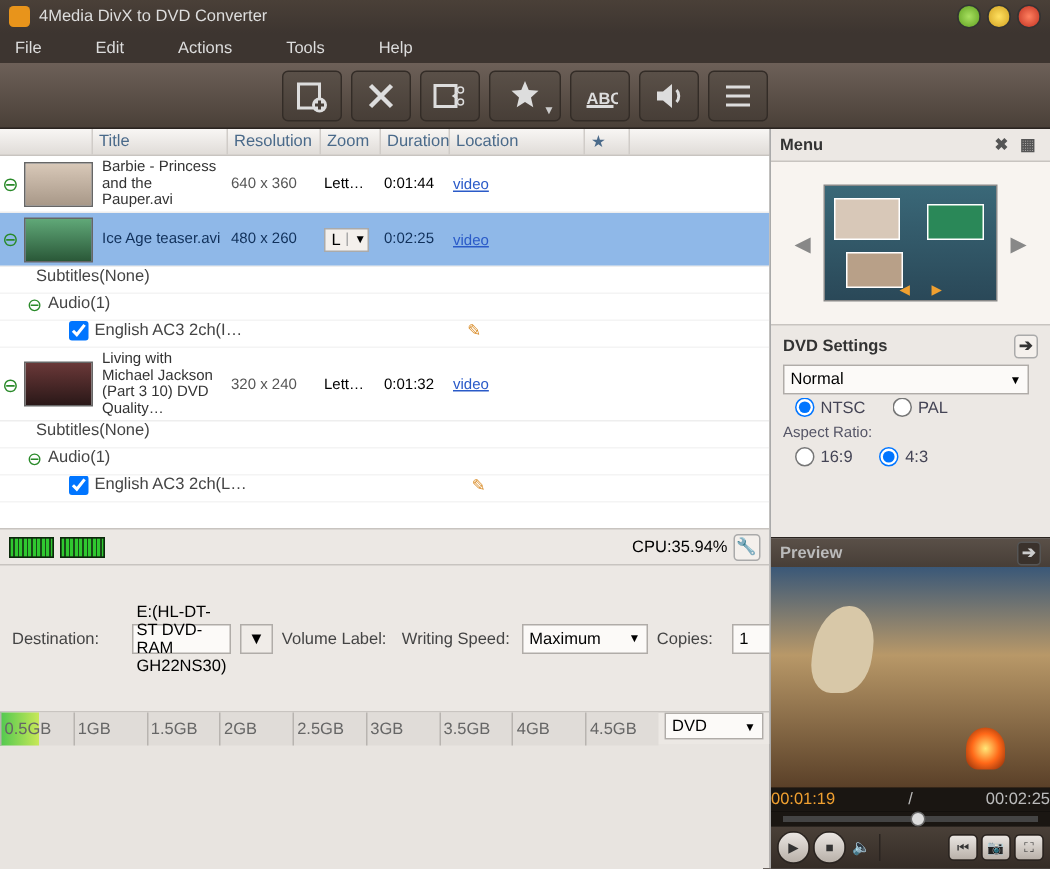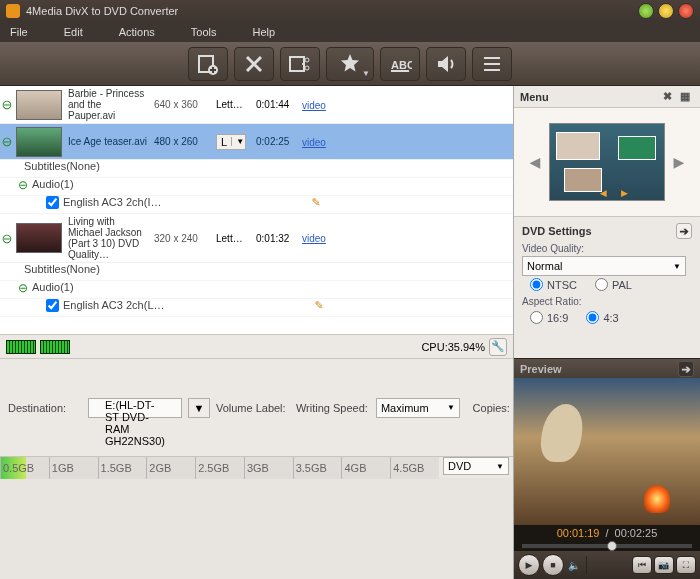--- a/index.html
+++ b/index.html
@@ -50,21 +50,21 @@
 .subrow.track .pencil{margin-left:150px;color:#d88820;font-size:11px}
 .cpubar{height:24px;background:#ece8e4;border-top:1px solid #c8c4c0;display:flex;align-items:center;padding:0 6px;gap:4px}
 .wave{width:30px;height:14px;background:#184818;border:1px solid #0a280a;position:relative;overflow:hidden}
 .wave::before{content:"";position:absolute;inset:0;background:repeating-linear-gradient(90deg,#30c830 0 2px,transparent 2px 3px)}
 .cpubar .sp{flex:1}
 .cpubar .gear{width:18px;height:18px;border:1px solid #aaa;border-radius:3px;background:#f4f0ec;display:flex;align-items:center;justify-content:center;font-size:11px}
 .destarea{height:98px;background:#ece8e4;border-top:1px solid #c8c4c0;padding:8px;display:flex;gap:8px}
 .destform{flex:1;display:flex;flex-direction:row;gap:6px}
 .formrow{display:flex;align-items:center;gap:6px}
 .formrow label{width:74px;color:#444}
-.formrow .inp{flex:1;height:20px;background:#fcfaf8;border:1px solid #b0aca8;padding:0 16px;display:flex;align-items:flex-start}
+.formrow .inp{flex:1;height:20px;background:#fcfaf8;border:1px solid #b0aca8;padding:0 2px;display:flex;align-items:center}
 .formrow .btnsm{width:22px;height:20px;background:#f0ece8;border:1px solid #b0aca8;display:flex;align-items:center;justify-content:center}
 .formrow .sel{width:84px;height:20px;background:#fcfaf8;border:1px solid #b0aca8;display:flex;align-items:center;padding:0 4px}
 .formrow .sel .ar{margin-left:auto;font-size:8px}
 .burnbtn{width:60px;height:60px;background:radial-gradient(#ffb850,#a04800);border-radius:8px;border:2px solid #3a3028;margin-top:6px;display:flex;align-items:center;justify-content:center}
 .burnbtn .disc{width:36px;height:36px;border-radius:50%;background:radial-gradient(#fff6e8,#9888a8);border:1px solid #555}
 .sizebar{height:22px;background:#ece8e4;border-top:1px solid #c8c4c0;display:flex;align-items:flex-start}
 .sizegrad{flex:1;height:22px;position:relative;background:#e0dcd8}
 .sizegrad .fill{height:100%;background:linear-gradient(90deg,#50c850,#c8e858);width:6%}
 .sizegrad .ticks{position:absolute;inset:0;display:flex;font-size:9px;color:#666}
 .sizegrad .ticks span{flex:1;border-left:1px solid #b8b4b0;padding-left:2px;padding-top:5px}
@@ -88,21 +88,21 @@
 .settings .sel{height:20px;background:#fcfaf8;border:1px solid #b0aca8;display:flex;align-items:center;padding:0 4px;width:164px}
 .settings .sel .ar{margin-left:auto;font-size:8px}
 .radios{display:flex;gap:18px;padding:2px 8px}
 .radios label{display:flex;align-items:center;gap:4px;font-size:10px;color:#445}
 .previewhdr{height:20px;background:linear-gradient(#5a5048,#473e37);color:#bbb;display:flex;align-items:center;padding:0 6px;font-weight:bold;border-top:1px solid #2a2420}
 .previewhdr .go{margin-left:auto;width:16px;height:16px;border:1px solid #555;border-radius:3px;text-align:center;line-height:14px;background:#3a322c;color:#ccc}
 .videoarea{flex:1;background:#000;display:flex;flex-direction:column}
 .video{flex:1;background:linear-gradient(#3a5878 0%,#b89868 40%,#5a4028 100%);position:relative}
 .camel{position:absolute;left:28px;top:26px;width:40px;height:58px;background:#d8c8a8;border-radius:50% 50% 40% 40%;transform:skewX(-8deg)}
 .fire{position:absolute;right:30px;bottom:12px;width:26px;height:28px;background:radial-gradient(#ffe878,#ff6818,#802808);border-radius:50% 50% 30% 30%}
-.timebar{height:16px;display:flex;align-items:center;justify-content:center;gap:6px;color:#bbb;font-size:10px;background:#1a1612}
+.timebar{height:16px;display:flex;align-items:center;justify-content:space-between;gap:6px;color:#bbb;font-size:10px;background:#1a1612}
 .seek{height:10px;padding:0 8px;background:#1a1612;display:flex;align-items:center}
 .seek .track{flex:1;height:4px;background:#444;position:relative}
 .seek .track .knob{position:absolute;left:50%;top:-3px;width:10px;height:10px;background:#ddd;border-radius:50%;border:1px solid #666}
 .controls{height:28px;background:linear-gradient(#4a4038,#342c26);display:flex;align-items:center;padding:0 4px;gap:2px}
 .ctrlbtn{width:22px;height:22px;border:1px solid #2a2420;border-radius:50%;background:linear-gradient(#eae6e2,#b8b0a8);display:flex;align-items:center;justify-content:center;font-size:9px;color:#333}
 .ctrlbtn.sq{border-radius:4px;width:20px;height:18px}
 .vsep{width:1px;height:18px;background:#2a2420;margin:0 2px}
 </style>
 </head>
 <body>
@@ -165,20 +165,29 @@
     </div>
   <div class="toolbtn">
       <svg viewBox="0 0 24 24">
         <path d="M4 6h16M4 12h16M4 18h16" stroke="#ddd" stroke-width="2"></path>
       </svg>
     </div>
 </div>
 
 <div class="main">
 <div class="left">
+  <div class="colhead">
+    <div class="c-thumb"></div>
+    <div class="c-title">Title</div>
+    <div class="c-res">Resolution</div>
+    <div class="c-zoom">Zoom</div>
+    <div class="c-dur">Duration</div>
+    <div class="c-loc">Location</div>
+    <div class="c-star">★</div>
+  </div>
 
   <div class="filelist">
 
     <div class="row r0">
       <div class="tog">⊖</div>
       <div class="thumb"></div>
       <div class="title">Barbie - Princess and the Pauper.avi</div>
       <div class="res">640 x 360</div>
       <div class="zoom">Lett…</div>
       <div class="dur">0:01:44</div>
@@ -252,21 +261,21 @@
       </div>
       <div class="formrow">
         <label>Volume Label:</label>
       </div>
       <div class="formrow">
         <label>Writing Speed:</label>
         <div class="sel">
               <span>Maximum</span>
               <span class="ar">▼</span>
             </div>
-        <label style="width:44px;text-align:right">Copies:</label>
+        <label style="width:44px;text-align:left">Copies:</label>
         <div class="sel" style="width:50px">
               <span>1</span>
               <span class="ar">▴▾</span>
             </div>
       </div>
     </div>
     <div class="burnbtn">
           <div class="disc"></div>
         </div>
   </div>
@@ -308,21 +317,20 @@
           <div class="t3"></div>
           <div class="nav">◀ ▶</div>
     </div>
     <div class="arrow">▶</div>
   </div>
   <div class="settings">
     <h4>
           <span>DVD Settings</span>
           <span class="go">➔</span>
         </h4>
-    <div class="lbl">Video Quality:</div>
     <div class="sel">
           <span>Normal</span>
           <span class="ar">▼</span>
         </div>
     <div class="radios">
       <label>
             <input type="radio" checked="" style="">
             <span>NTSC</span>
           </label>
       <label>

